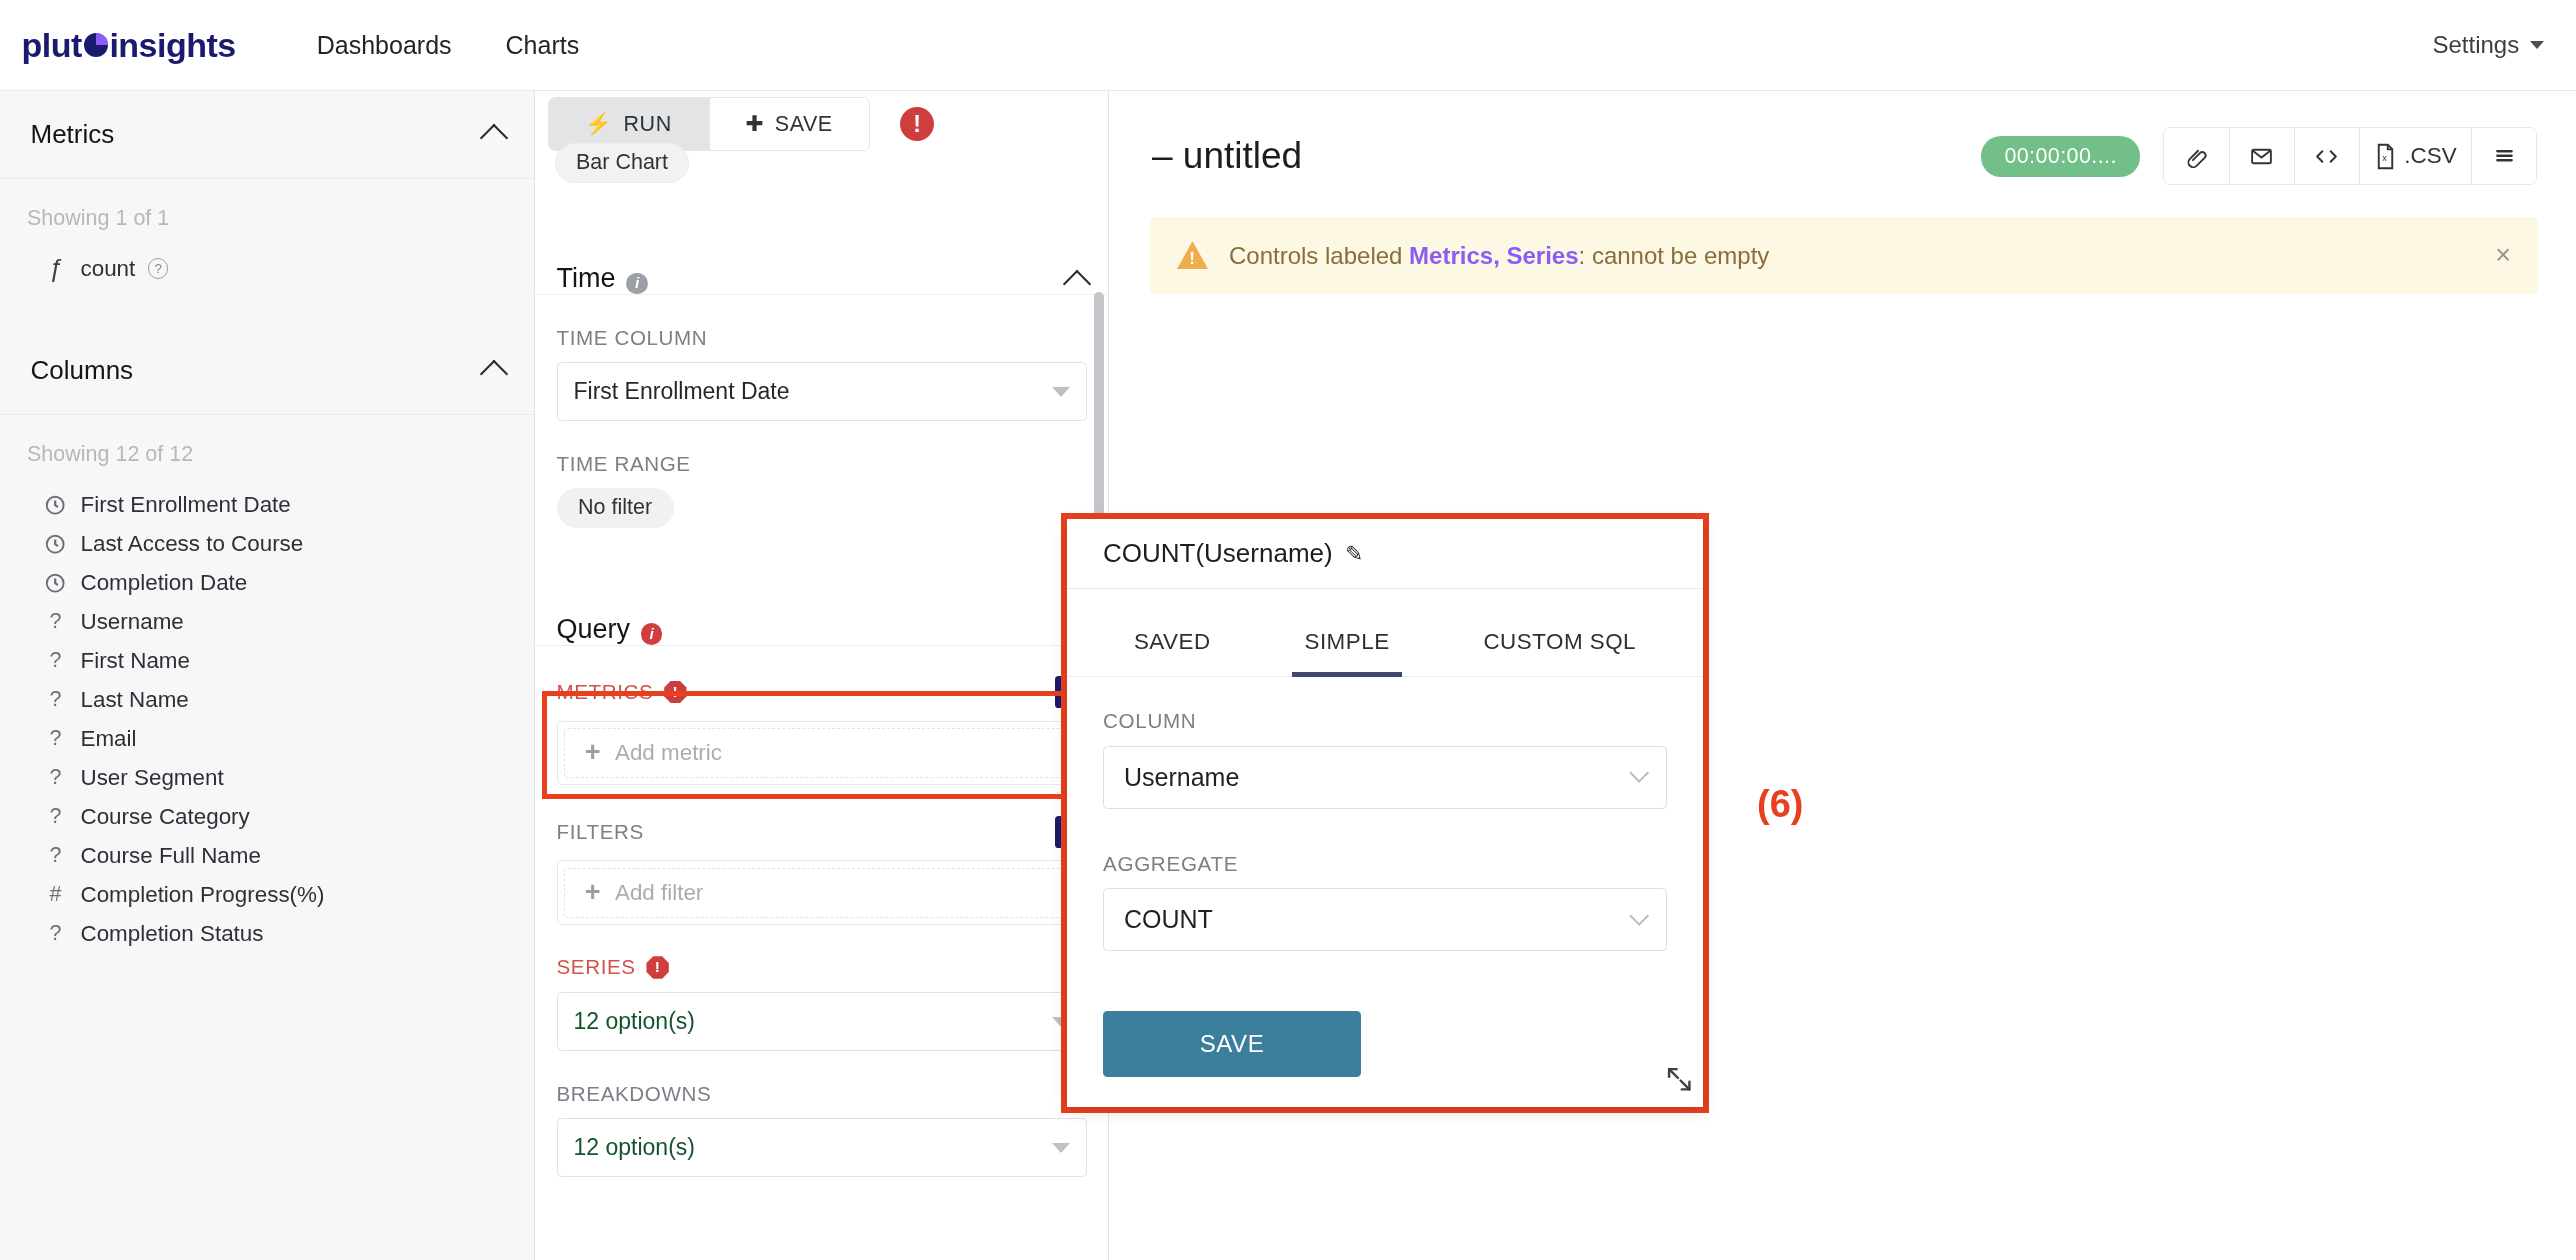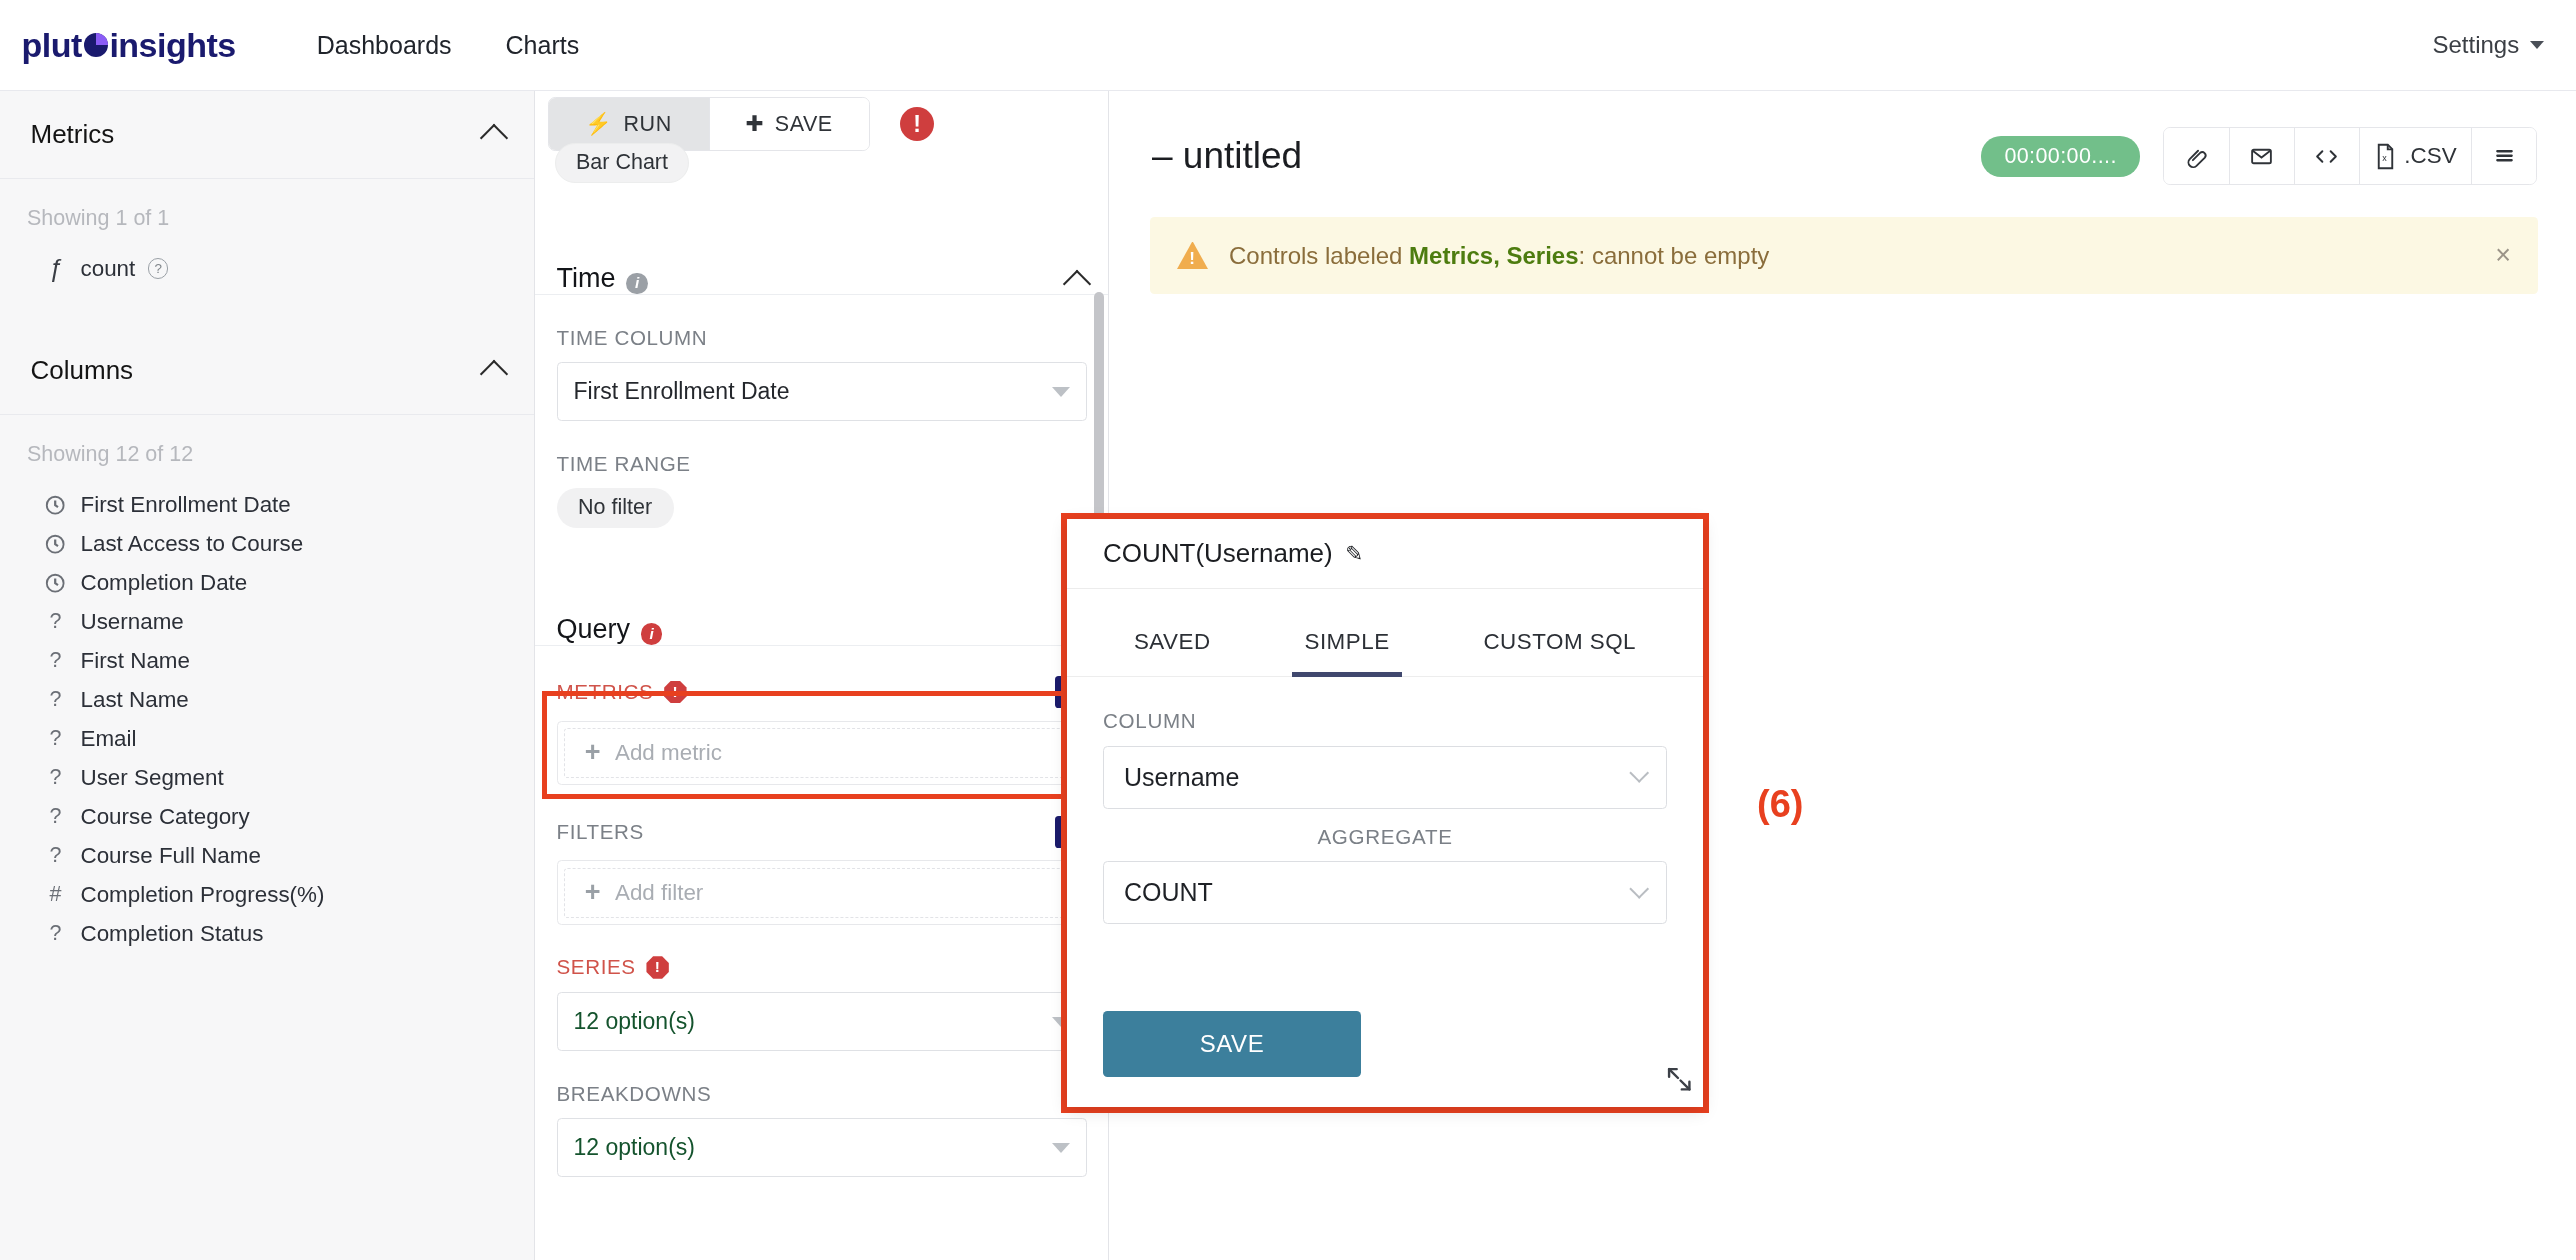--- a/index.html
+++ b/index.html
@@ -235,21 +235,21 @@
     background: #fff;
   }
   .icon-btn:first-child { border-left: none; }
   .alert {
     margin: 32px 38px 0 41px;
     background: #fcf8e3; border-radius: 4.5px;
     display: flex; align-items: center;
     padding: 23px 27px; gap: 21.5px;
     font-size: 24px; color: #8a6d3b;
   }
-  .alert b { color: #4d7c0f; }
+  .alert b { color: #8b5cf6; }
   .alert .x {
     margin-left: auto; font-size: 27px; color: #9b9488; cursor: pointer;
   }
   .tri-warn {
     width: 0; height: 0;
     border-left: 15.3px solid transparent;
     border-right: 15.3px solid transparent;
     border-bottom: 27px solid #f0ad4e;
     position: relative; flex: 0 0 30.5px;
   }
@@ -590,21 +590,21 @@
     </div>
 
     <div class="po-body">
       <div>
         <div class="po-label">COLUMN</div>
         <div class="po-select">
           <span>Username</span>
           <span class="chev"></span>
         </div>
       </div>
-      <div style="margin-top:16px;text-align:center;">
+      <div style="margin-top:43px;">
         <div class="po-label">AGGREGATE</div>
         <div class="po-select">
           <span>COUNT</span>
           <span class="chev"></span>
         </div>
       </div>
     </div>
 
     <div class="po-footer">
       <div class="btn-save">SAVE</div>

